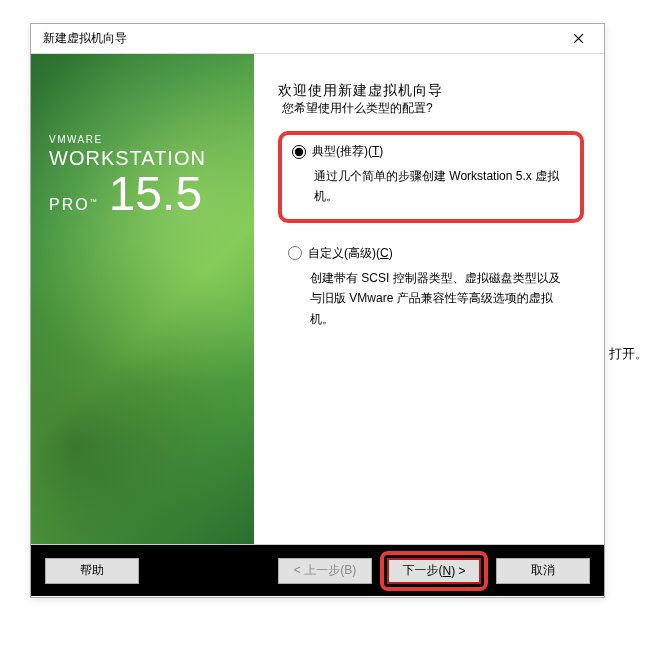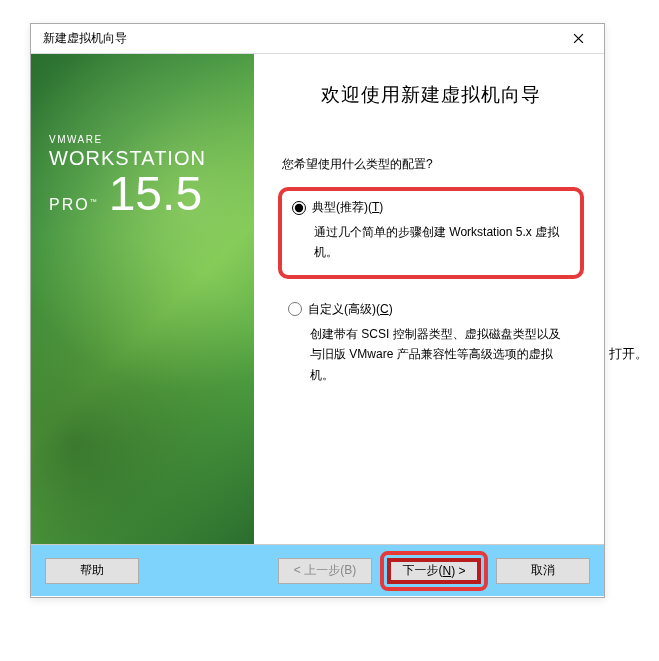--- a/index.html
+++ b/index.html
@@ -89,25 +89,24 @@
     .brand-version {
       font-size: 48px;
       font-weight: 300;
       line-height: 1;
     }
     .content {
       flex: 1;
       padding: 28px 20px 10px 24px;
     }
     .heading {
-      font-size: 19px;
+      font-size: 14px;
       font-weight: 400;
       color: #000;
-      text-align: center;
-      margin-bottom: 48px;
+      text-align: left;
       letter-spacing: 1px;
     }
     .question {
       font-size: 12px;
       color: #000;
       margin-bottom: 14px;
       margin-left: 4px;
     }
     .option-group {
       padding: 8px 10px 12px 10px;
@@ -134,21 +133,21 @@
       font-size: 12px;
       color: #000;
       margin-left: 22px;
       margin-top: 6px;
       line-height: 1.7;
       max-width: 260px;
     }
     .footer {
       height: 52px;
       border-top: 1px solid #ccc;
-      background: #7dd3fc;
+      background: #000000;
       display: flex;
       align-items: center;
       padding: 0 14px;
       gap: 8px;
     }
     .footer-spacer { flex: 1; }
     .btn {
       height: 26px;
       min-width: 94px;
       border: 1px solid #adadad;
@@ -166,21 +165,21 @@
       color: #888;
       cursor: default;
     }
     .btn-highlight-wrap {
       border: 4px solid #e63939;
       border-radius: 8px;
       padding: 3px;
       display: inline-flex;
     }
     .btn-default {
-      border: 4px solid #b91c1c;
+      border: 2px solid #b91c1c;
       background: #e1e1e1;
     }
     .external-text {
       position: absolute;
       left: 609px;
       top: 345px;
       font-size: 13px;
       color: #000;
     }
   </style>

